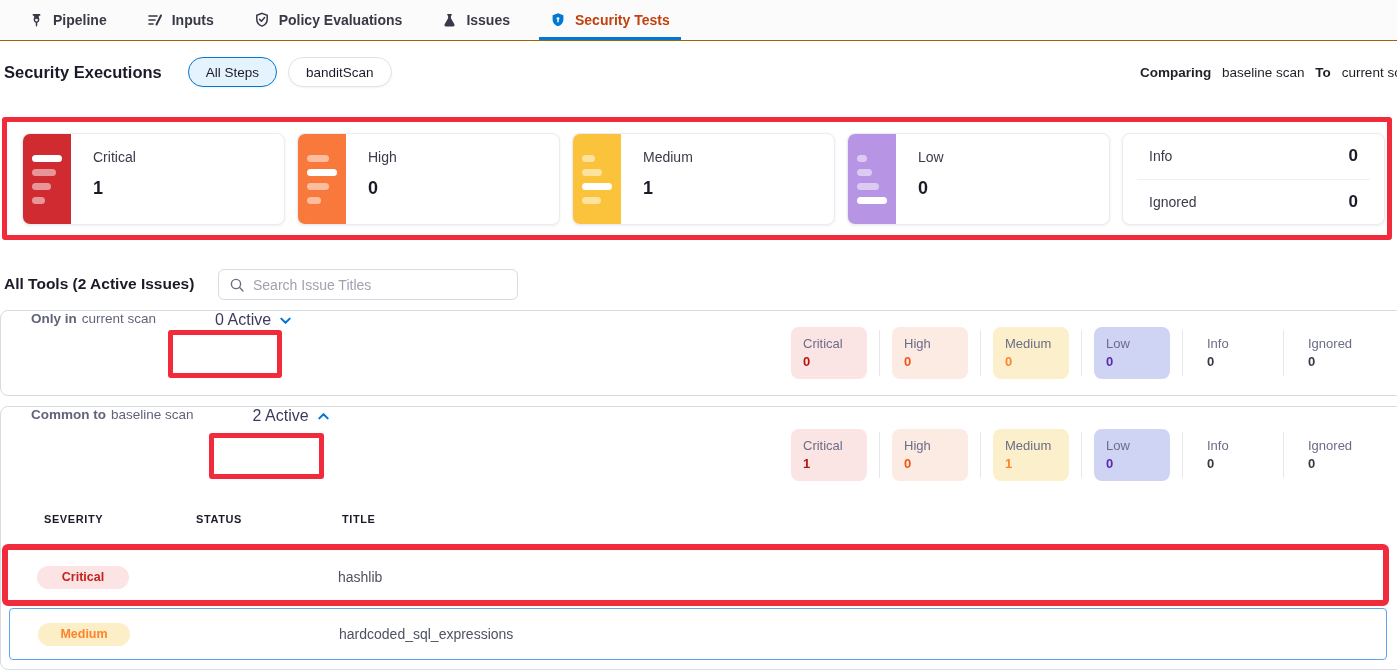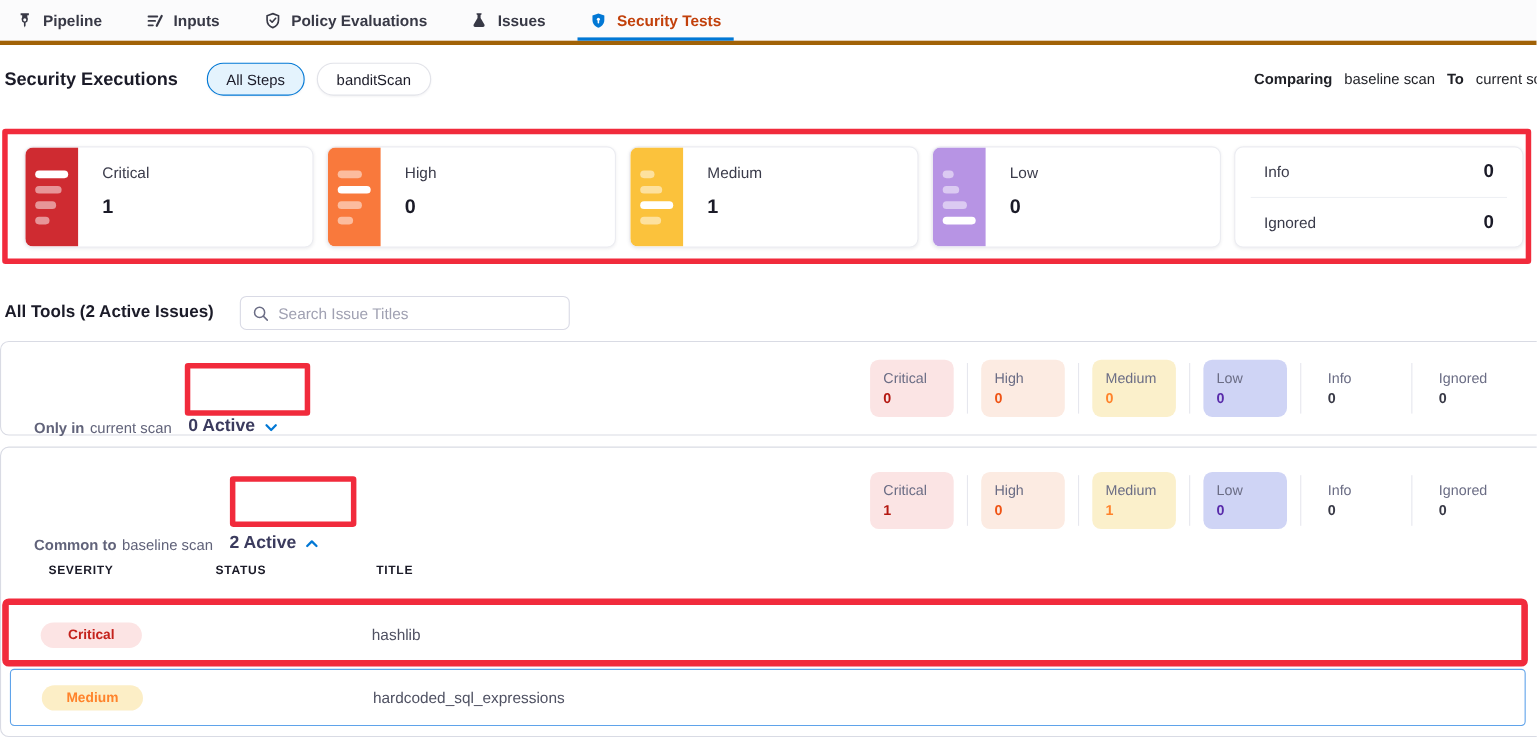--- a/index.html
+++ b/index.html
@@ -2,21 +2,21 @@
 <html><head>
 <meta charset="utf-8">
 <style>
   * { margin:0; padding:0; box-sizing:border-box; }
   html,body { width:1397px; height:672px; overflow:hidden; background:#fff;
               font-family:"Liberation Sans", sans-serif; color:#1b1b28; }
   .app { position:relative; width:1397px; height:672px; }
 
   
   .tabbar { position:absolute; top:0; left:0; right:0; height:41px; background:#fbfbfc;
-            border-bottom:4px solid #a16207; display:flex; align-items:stretch; padding-left:12px; gap:34px; }
+            border-bottom:1px solid #a16207; display:flex; align-items:stretch; padding-left:26px; gap:34px; }
   .tab { display:flex; align-items:center; gap:9px; font-size:14px; font-weight:600; color:#383946;
          position:relative; cursor:pointer; padding:0 3px; }
   .tab svg { flex:0 0 auto; }
   .tab.active { color:#c2410c; }
   .tab.active::after { content:""; position:absolute; left:-8px; right:-8px; bottom:0; height:3px; background:#0278d5; }
 
   
   .subheader { position:absolute; top:41px; left:0; right:0; height:62px; display:flex; align-items:center; padding-left:4px; background:#fff; }
   .page-title { font-size:16.5px; font-weight:700; color:#1b1b28; margin-right:26px; }
   .pill { height:30px; padding:0 17px; border-radius:16px; font-size:13.5px; color:#1b1b28;
@@ -66,26 +66,26 @@
   .tools-title { position:absolute; top:275px; left:4px; font-size:15.5px; font-weight:700; color:#1b1b28;text-align:center; }
   .searchbox { position:absolute; top:269px; left:218px; width:300px; height:31px; border:1px solid #d9dae5;
                border-radius:6px; background:#fff; display:flex; align-items:center; padding:0 10px; gap:8px; }
   .searchbox input { border:none; outline:none; flex:1; font-size:14px; font-family:inherit; color:#1b1b28; background:transparent; }
   .searchbox input::placeholder { color:#a0a1b2; }
 
   
   .scard { position:absolute; left:0; width:1420px; background:#fff; border:1px solid #d9dbe4; border-radius:8px; }
   .s1 { top:310px; height:86px; }
   .s2 { top:406px; height:264px; }
-  .shead { position:absolute; left:30px; top:0; height:86px; display:flex; align-items:flex-end; }
+  .shead { position:absolute; left:30px; top:0; height:86px; display:flex; align-items:flex-start; }
   .s2 .shead { height:96px; }
   .shead .pfx { font-size:13.5px; font-weight:700; color:#61637a; }
   .shead .scan { font-size:13.5px; color:#61637a; margin-left:5px; }
   .active-dd { display:flex; align-items:center; margin-left:15px; cursor:pointer; }
-  .active-dd .atext { font-size:16px; font-weight:700; color:#3b3b5e; }
+  .active-dd .atext { font-size:16px; font-weight:400; color:#3b3b5e;margin-left:44px; }
   .active-dd svg { margin-left:7px; }
 
   .chips { position:absolute; left:790px; display:flex; align-items:center; }
   .s1 .chips { top:50%; transform:translateY(-50%); }
   .s2 .chips { top:22px; }
   .chip { width:76px; height:52px; border-radius:8px; padding:9px 12px 0; margin-right:12px; cursor:pointer; }
   .chip .chlabel { font-size:13px; color:#6b6d85; }
   .chip .chvalue { font-size:13px; font-weight:700; margin-top:3px; }
   .chip-critical { background:#fbe4e4; } .chip-critical .chvalue { color:#b41710; }
   .chip-high { background:#fcebe2; } .chip-high .chvalue { color:#ef5415; }

